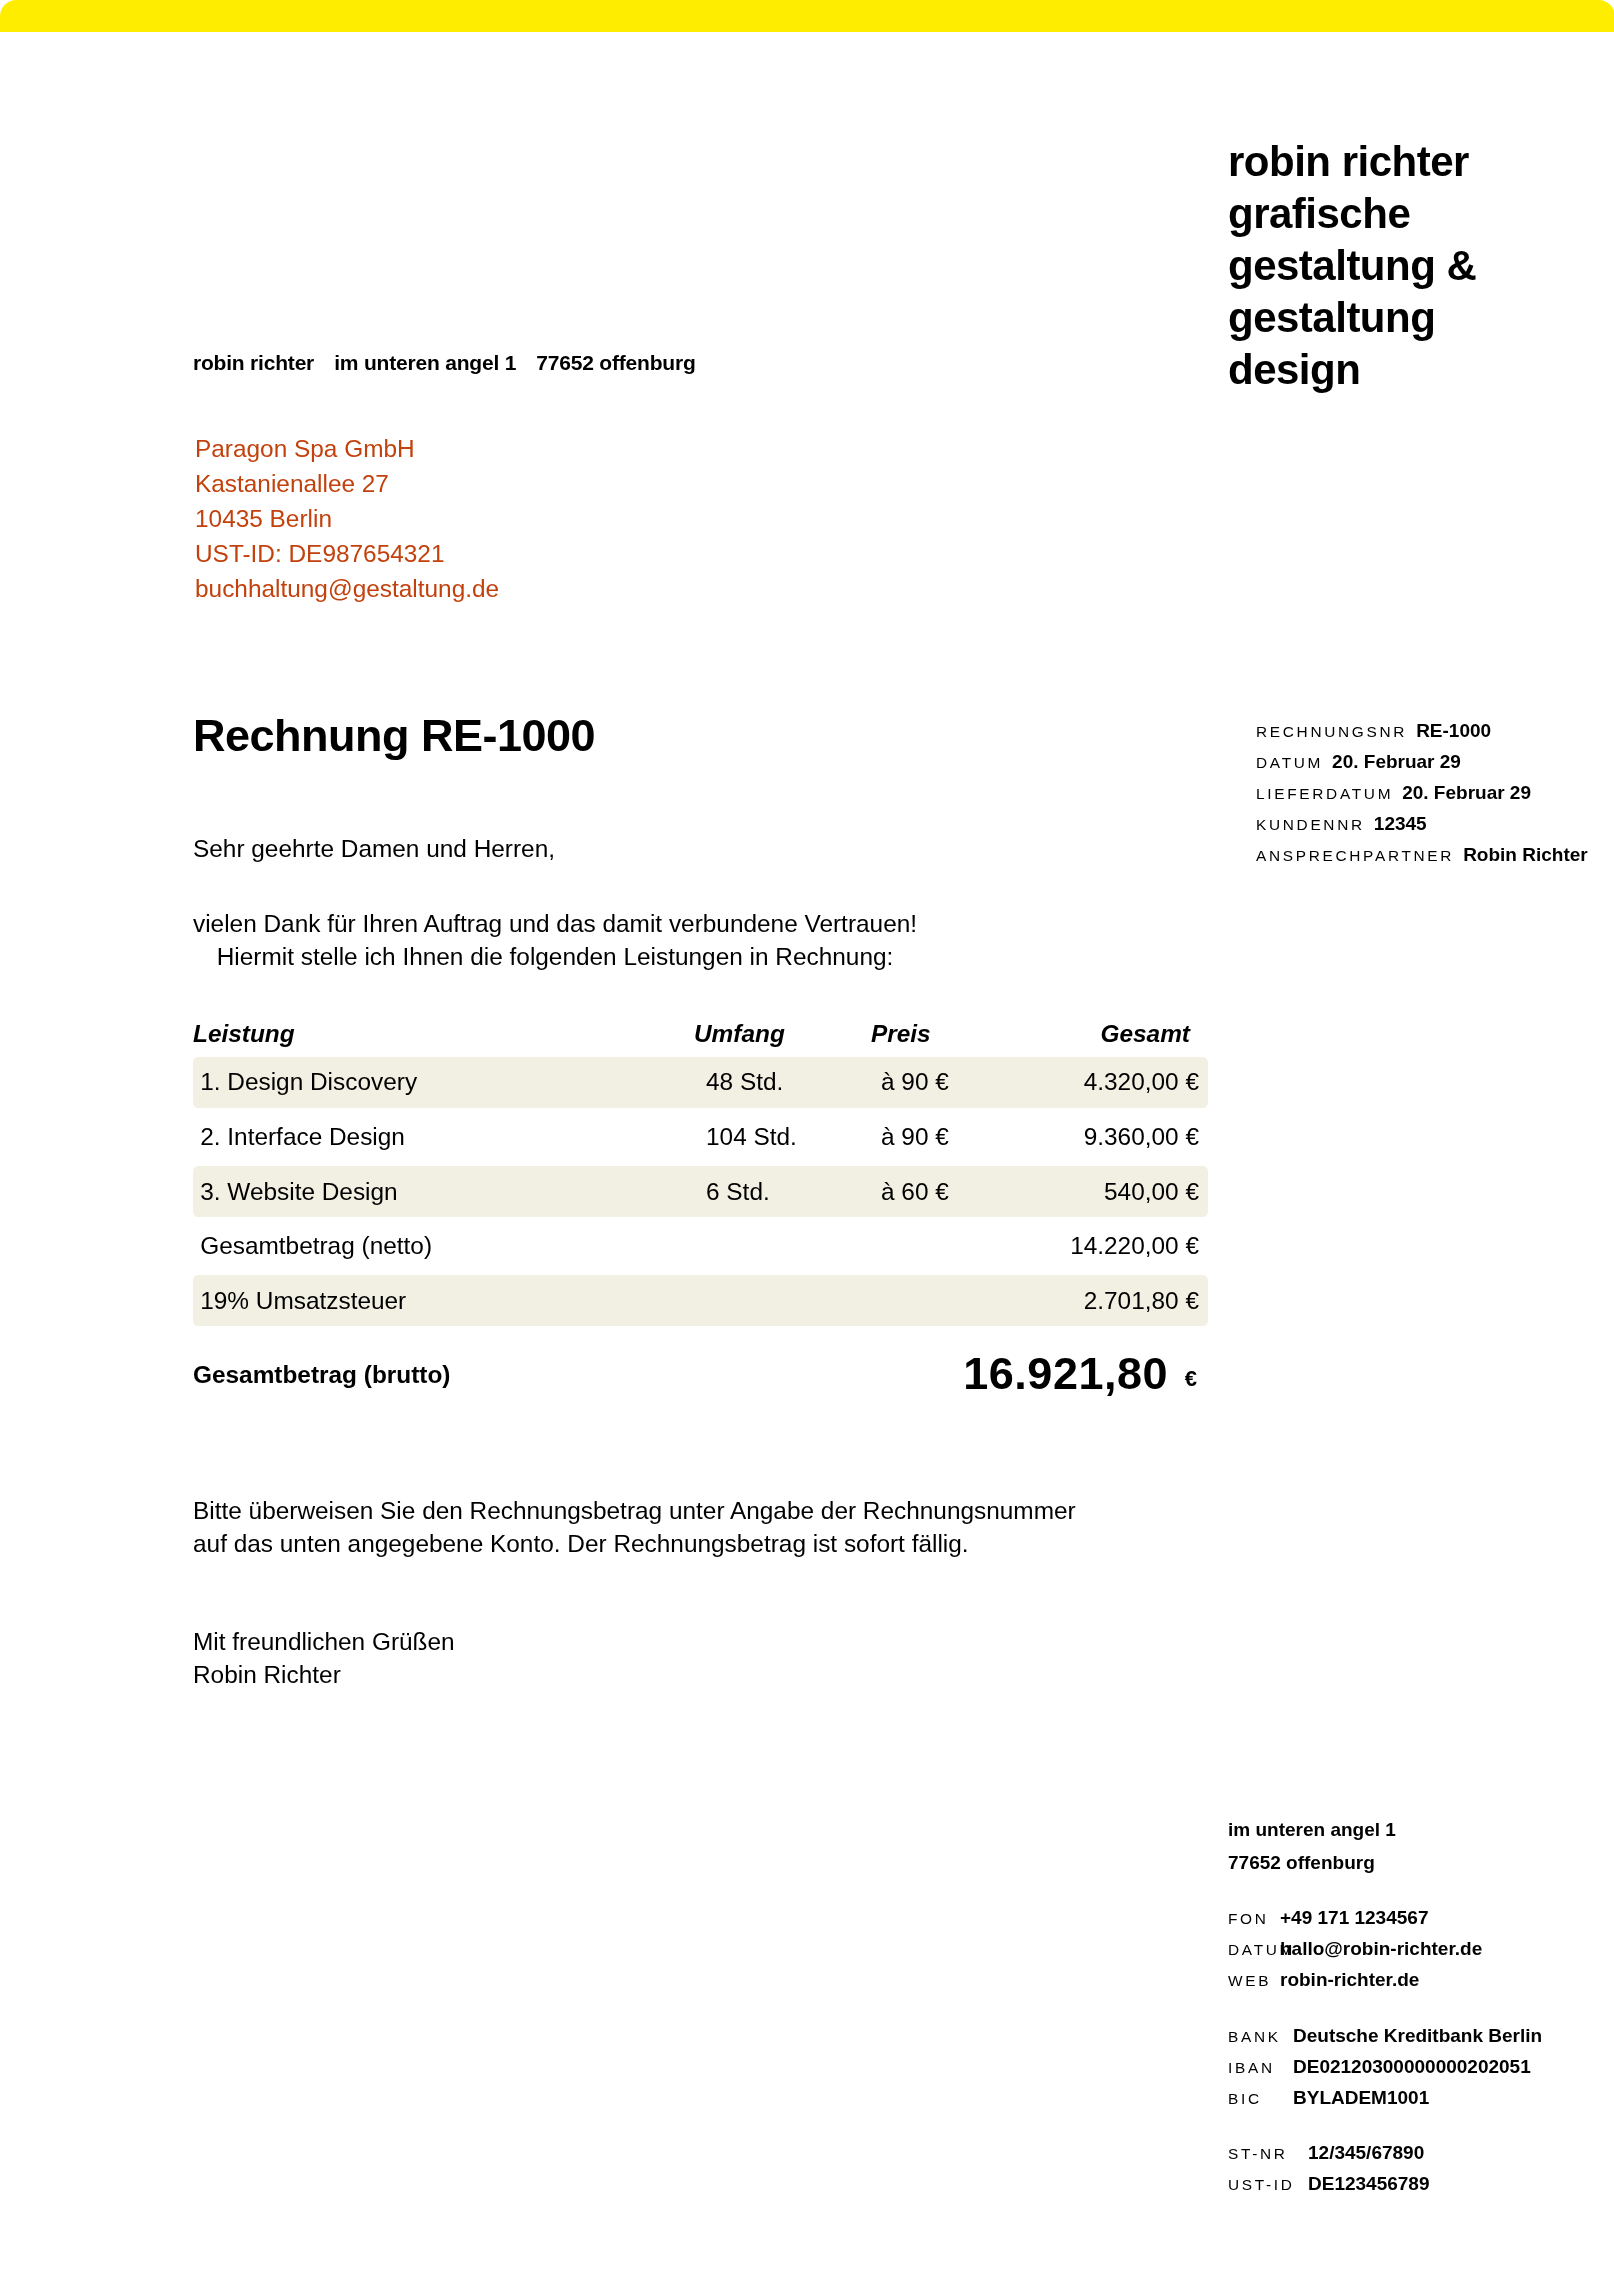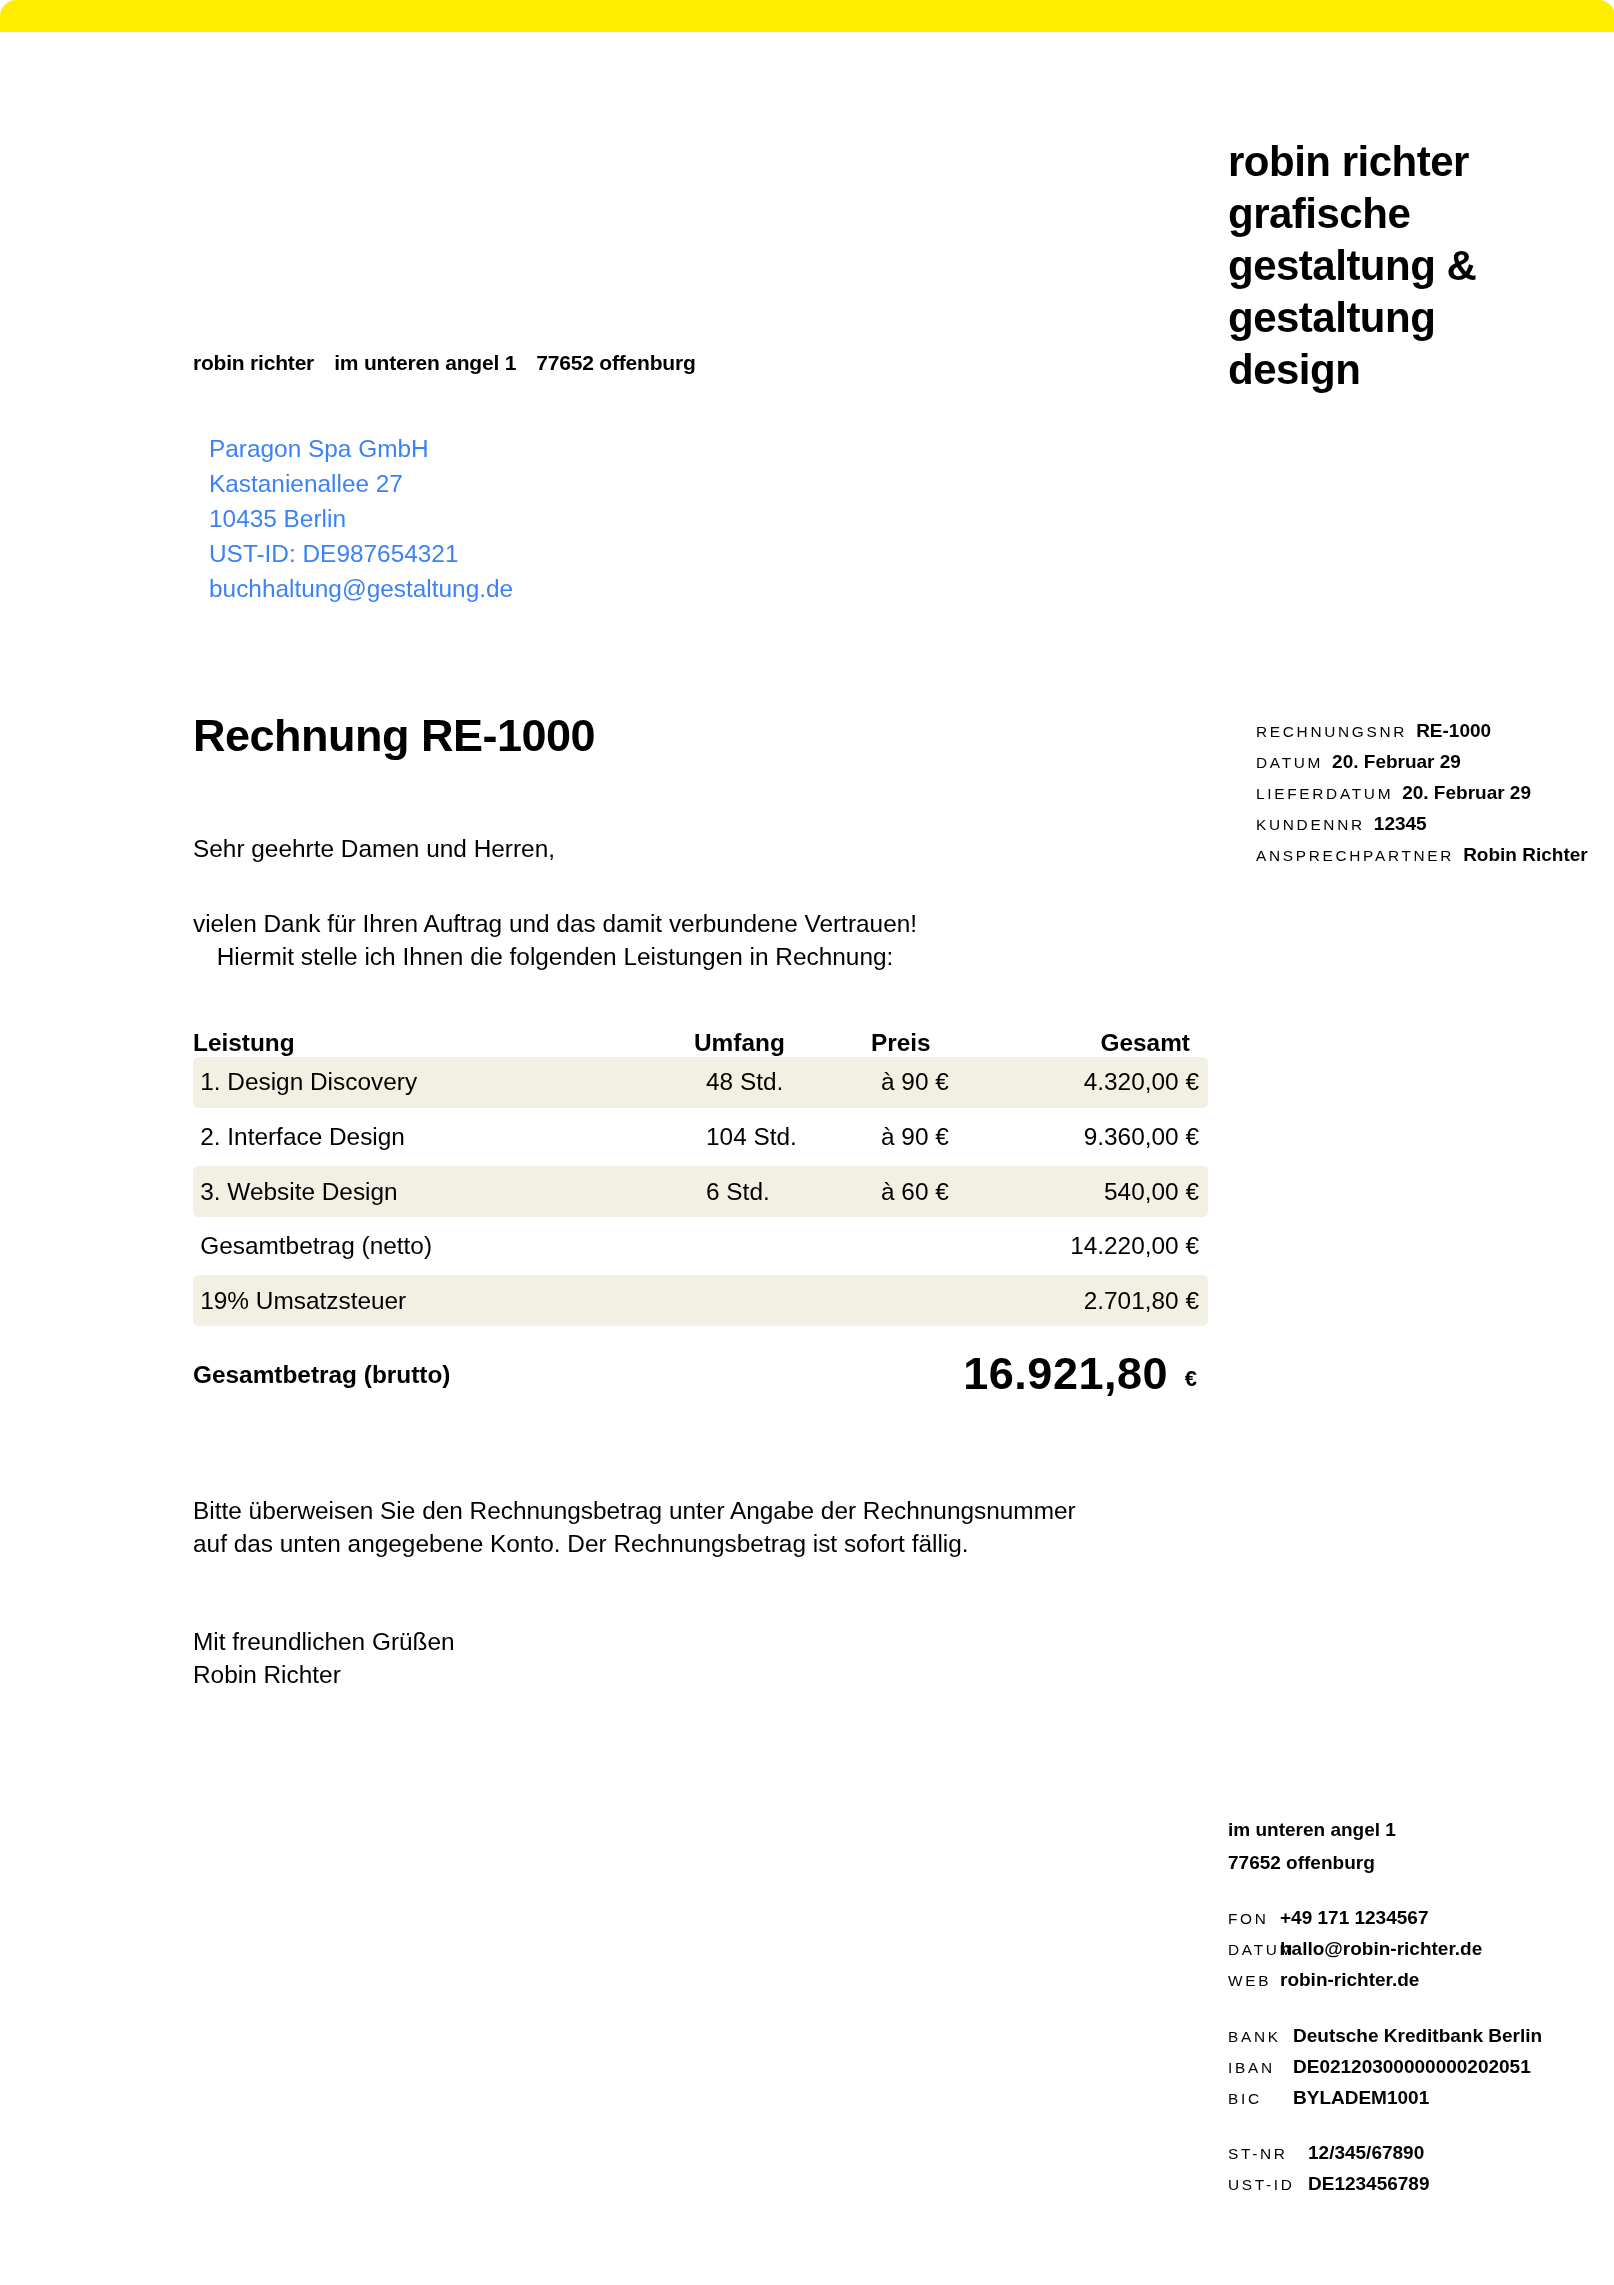--- a/index.html
+++ b/index.html
@@ -7,37 +7,37 @@
   body { position: relative; font-family: "Liberation Sans", "DejaVu Sans", sans-serif; color: #000; overflow: hidden; }
 
   .topbar { position: absolute; left: 0; top: 0; width: 1615px; height: 32px; background: #ffed00; border-radius: 16.3px 16.3px 0 0; }
 
   .brand { position: absolute; left: 1228px; top: 136px; width: 362px; font-weight: 700; font-size: 42px; line-height: 52px; letter-spacing: -0.5px; }
   .brand div { white-space: nowrap; }
 
   .sender-line { position: absolute; left: 193px; top: 351px; font-size: 21px; font-weight: 700; white-space: nowrap; letter-spacing: -0.2px; }
   .sender-line span { margin-right: 14.5px; }
 
-  .recipient { position: absolute; left: 209px; top: 431px; font-size: 24.4px; line-height: 35px; color: #3b82f6; }
+  .recipient { position: absolute; left: 195px; top: 431px; font-size: 24.4px; line-height: 35px; color: #c2410c; }
   .recipient div { white-space: nowrap; }
 
   .title { position: absolute; left: 193px; top: 710px; font-size: 45px; font-weight: 700; letter-spacing: -0.5px; white-space: nowrap; }
 
   .meta { position: absolute; left: 1212px; top: 716px; font-size: 19px; line-height: 30px; margin-left: 44px; }
   .meta .row { white-space: nowrap; }
   .meta .lbl { font-size: 15.4px; letter-spacing: 2.7px; font-weight: 400; margin-right: 9px; }
   .meta .val { font-weight: 700; }
 
   .salutation { position: absolute; left: 193px; top: 835px; font-size: 24.4px; white-space: nowrap; }
   .intro { position: absolute; left: 193px; top: 907px; font-size: 24.4px; line-height: 33px; text-align: center; }
   .intro div { white-space: nowrap; }
 
   .table { position: absolute; left: 193px; top: 1008px; width: 1015px; }
   .thead { position: relative; height: 45px; font-weight: 700; font-size: 24.4px; }
-  .thead span { position: absolute; top: 21px; white-space: nowrap; }
+  .thead span { position: absolute; top: 12px; white-space: nowrap; font-style: italic; }
   .trow { position: relative; height: 51px; margin-top: 3.6px; font-size: 24.4px; border-radius: 5.4px; padding-left: 48px; }
   .trow.shaded { background: #f2f0e3; }
   .trow span { position: absolute; top: 11.8px; white-space: nowrap; }
   .c-name { left: 7.2px; }
   .c-qty { left: 513px; }
   .c-price { left: 688px; }
   .c-total { right: 9px; text-align: right; }
   .thead .c-name { left: 0; }
   .thead .c-qty { left: 501px; }
   .thead .c-price { left: 678px; }

